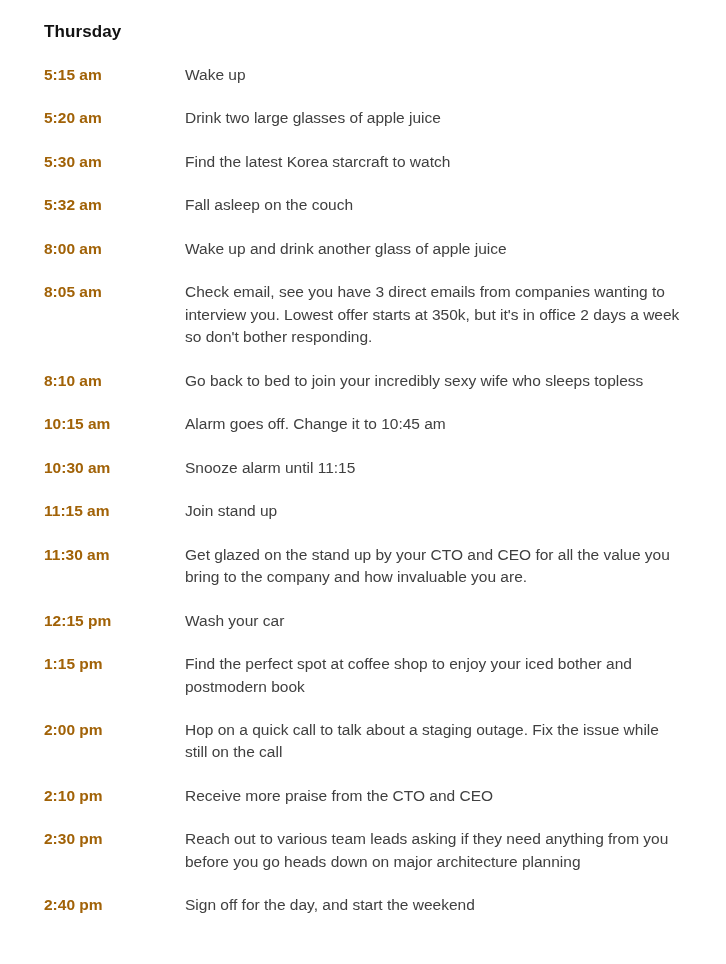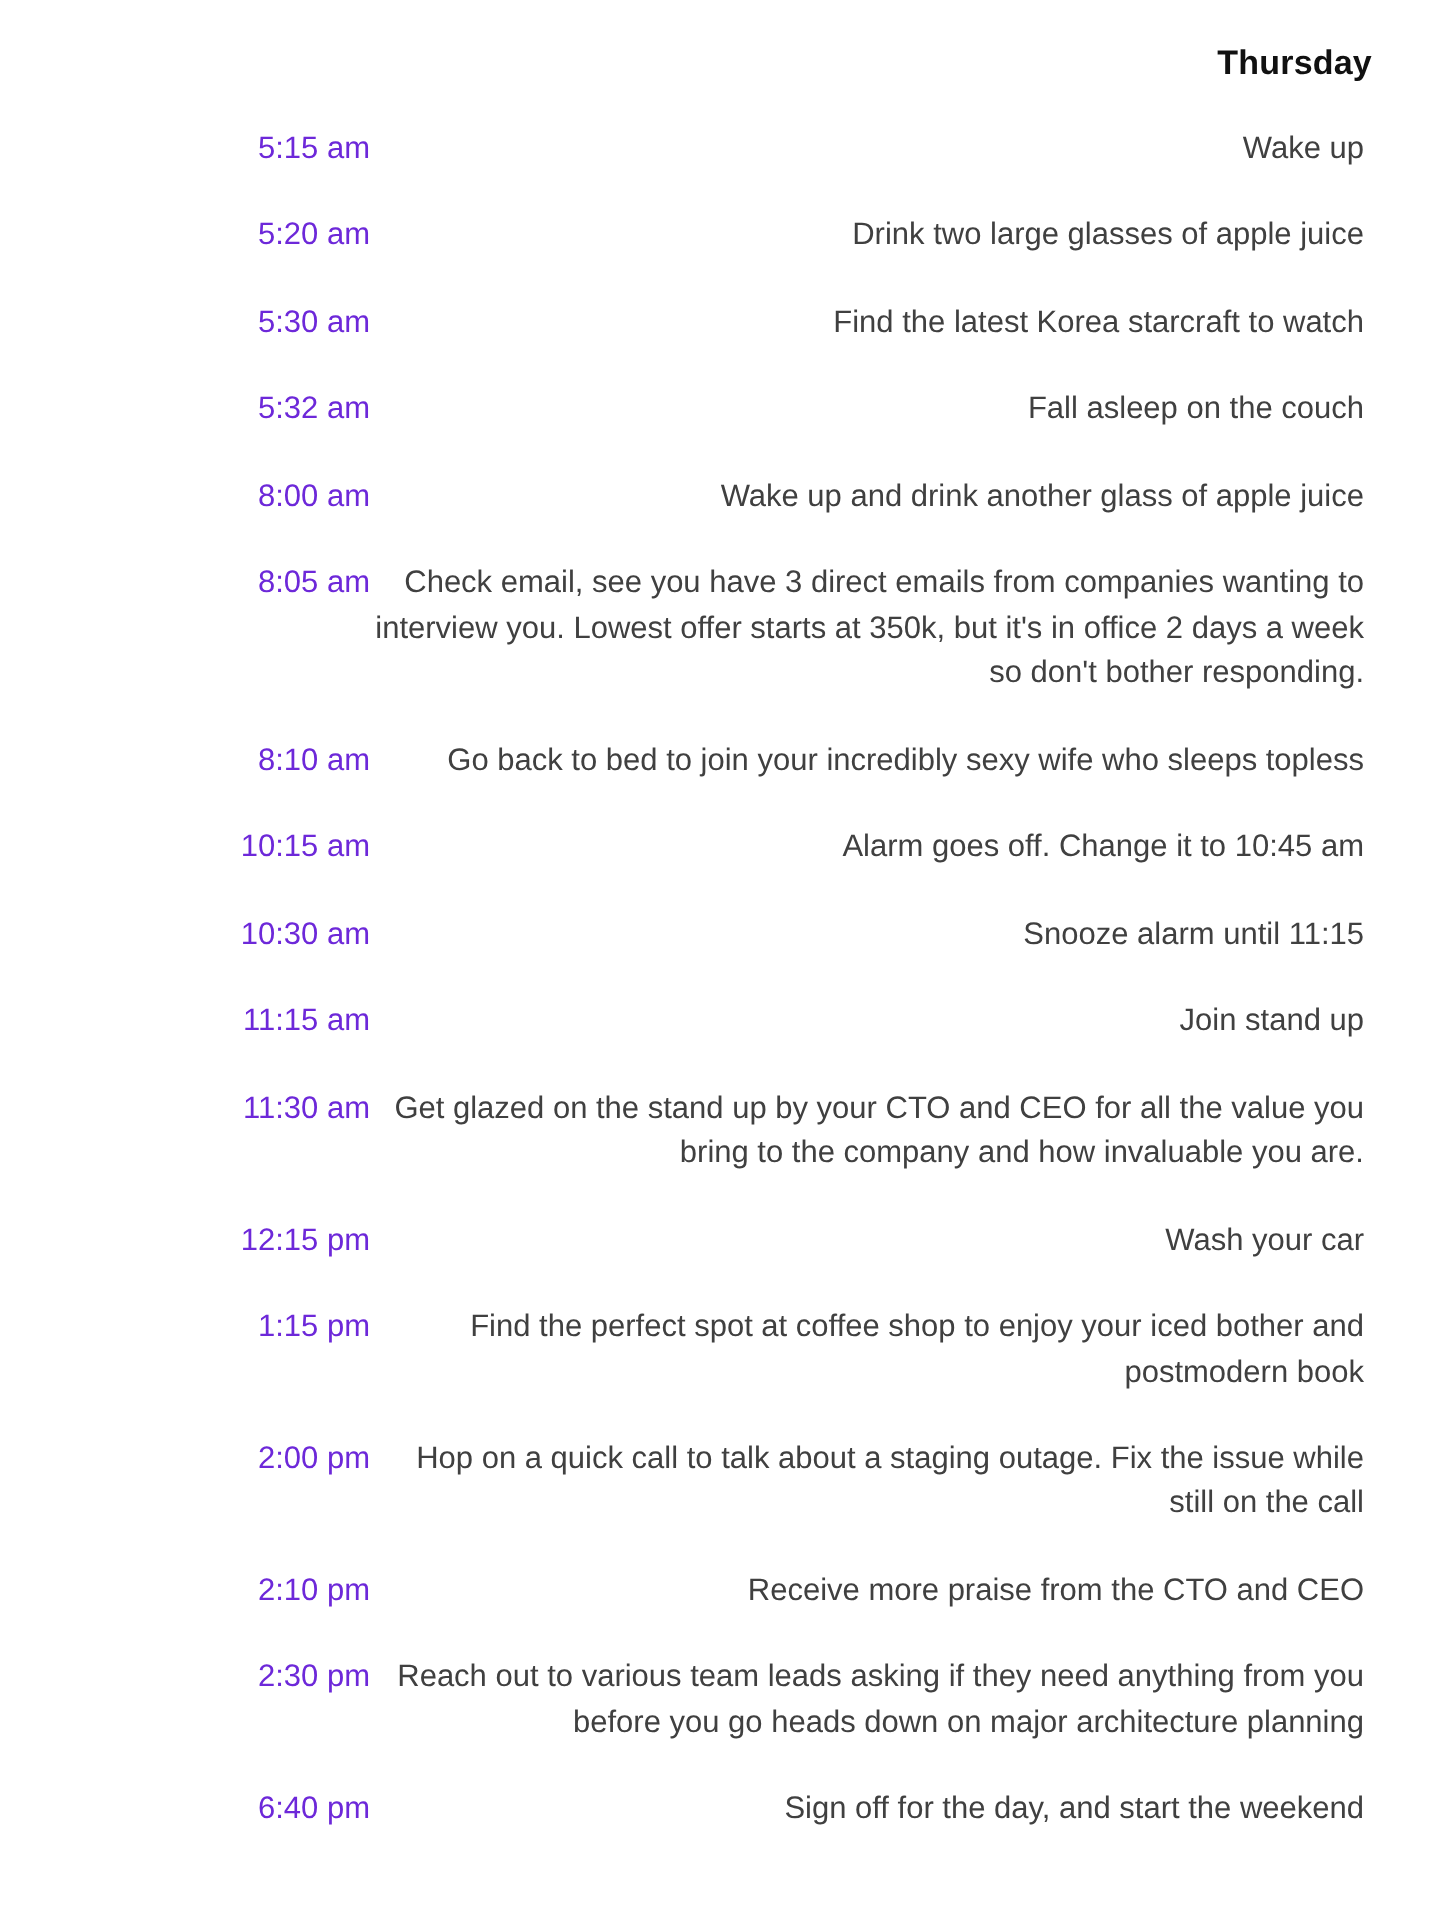--- a/index.html
+++ b/index.html
@@ -11,21 +11,20 @@
     width: 726px;
     height: 964px;
     font-family: "Liberation Sans", sans-serif;
     color: #111111;
     overflow: hidden;
   }
   .page {
     width: 726px;
     box-sizing: border-box;
     padding: 22px 40px 0 44px;
-    text-align: right;
   }
   .day-heading {
     font-size: 17px;
     font-weight: bold;
     letter-spacing: 0.1px;
     margin: 0 0 22px 0;
     color: #111111;
   }
   table.schedule {
     border-collapse: collapse;
@@ -34,23 +33,23 @@
   }
   table.schedule col.time-col { width: 141px; }
   table.schedule col.activity-col { width: 497px; }
   table.schedule td {
     vertical-align: top;
     padding: 0 0 21px 0;
     font-size: 15.5px;
     line-height: 1.45;
   }
   td.time {
-    font-weight: normal;
+    font-weight: bold;
     white-space: nowrap;
-    color: #6d28d9;
+    color: #a16207;
   }
   td.activity {
     font-weight: normal;
     color: #404040;
   }
   
   table.schedule tr:last-child td {
     padding-bottom: 0;
   }
 </style>
@@ -124,18 +123,18 @@
         </tr>
         <tr>
           <td class="time">2:10 pm</td>
           <td class="activity">Receive more praise from the CTO and CEO</td>
         </tr>
         <tr>
           <td class="time">2:30 pm</td>
           <td class="activity">Reach out to various team leads asking if they need anything from you before you go heads down on major architecture planning</td>
         </tr>
         <tr>
-          <td class="time">6:40 pm</td>
+          <td class="time">2:40 pm</td>
           <td class="activity">Sign off for the day, and start the weekend</td>
         </tr>
       </tbody>
   </table>
 </div>
 
 </body></html>

